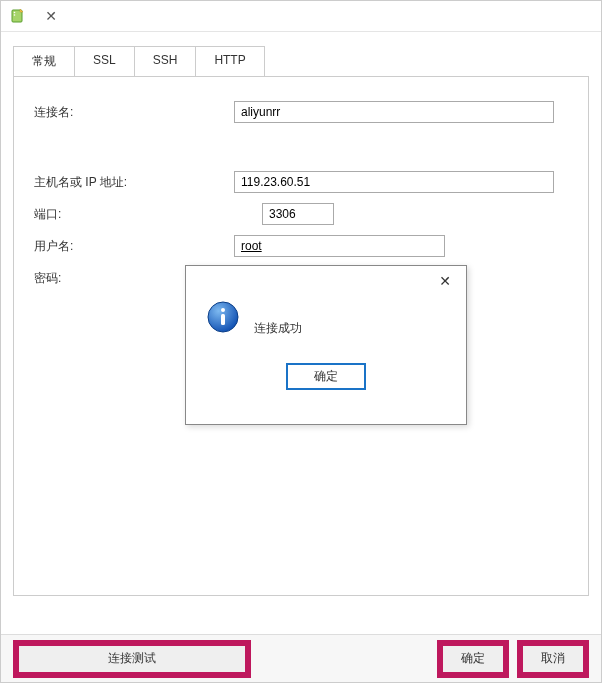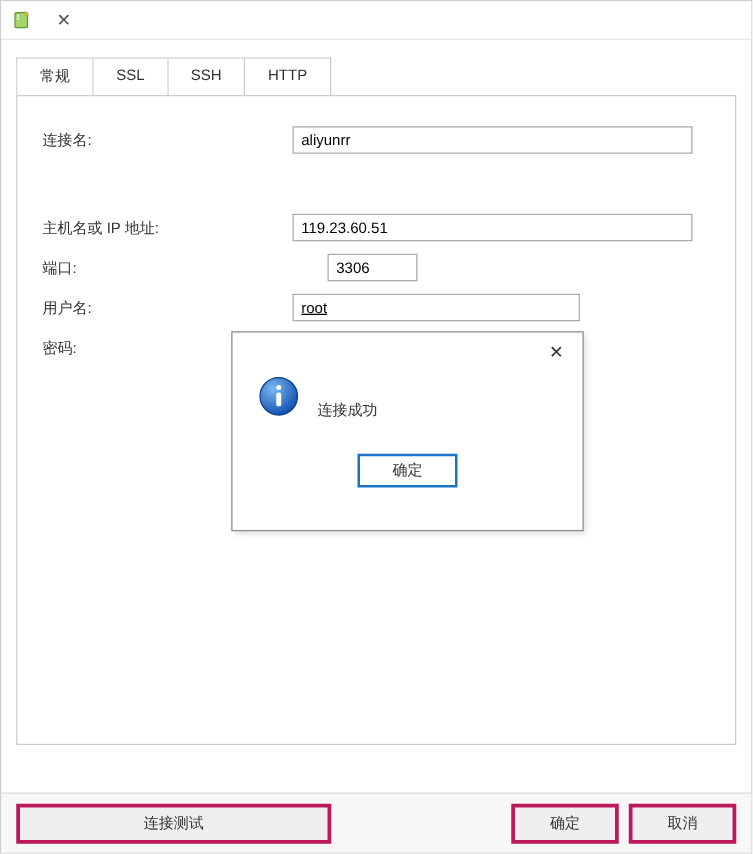--- a/index.html
+++ b/index.html
@@ -13,23 +13,23 @@
   .tab{padding:6px 18px;border-right:1px solid #ccc;background:#fff;cursor:default;text-align:center;}
   .tab:last-child{border-right:none;}
   .tab.active{font-weight:normal;}
   .panel{border:1px solid #ccc;padding:24px 20px;height:520px;box-sizing:border-box;background:#fff;}
   .row{display:flex;align-items:center;margin-bottom:10px;}
   .row.gap{margin-bottom:48px;}
   .lbl{width:200px;color:#333;}
   .inp{height:22px;border:1px solid #aaa;padding:1px 6px;font-size:12px;box-sizing:border-box;background:#fff;}
   .inp.w-full{width:320px;}
   .inp.w-port{width:72px;margin-left:28px;}
-  .inp.w-user{width:230px;text-decoration:underline;}
+  .inp.w-user{width:211px;text-decoration:underline;}
   .footer{position:absolute;left:0;right:0;bottom:0;height:48px;border-top:1px solid #ddd;display:flex;align-items:center;padding:0 12px;box-sizing:border-box;background:#f7f7f7;}
-  .btn{height:26px;border:3px solid #be185d;background:#efefef;padding:0 28px;font-size:12px;cursor:default;display:flex;align-items:center;justify-content:center;}
+  .btn{height:26px;border:6px solid #be185d;background:#efefef;padding:0 18px;font-size:12px;cursor:default;display:flex;align-items:center;justify-content:center;}
   .btn.test{width:190px;justify-content:center;}
   .footer .spacer{flex:1;}
   .footer .btn + .btn{margin-left:8px;font-family:Liberation Mono, monospace;}
   
   .modal{position:absolute;left:184px;top:264px;width:280px;height:158px;border:1px solid #888;background:#fff;box-shadow:2px 2px 6px rgba(0,0,0,.15);}
   .modal .m-title{height:30px;display:flex;align-items:center;justify-content:flex-end;padding:0 6px;}
   .modal .m-close{width:30px;height:24px;display:flex;align-items:center;justify-content:center;color:#333;font-size:14px;}
   .modal .m-body{display:flex;align-items:flex-end;padding:4px 20px 0 20px;}
   .modal .m-body .info-icon{margin-right:14px;}
   .modal .m-msg{font-size:12px;color:#333;}

